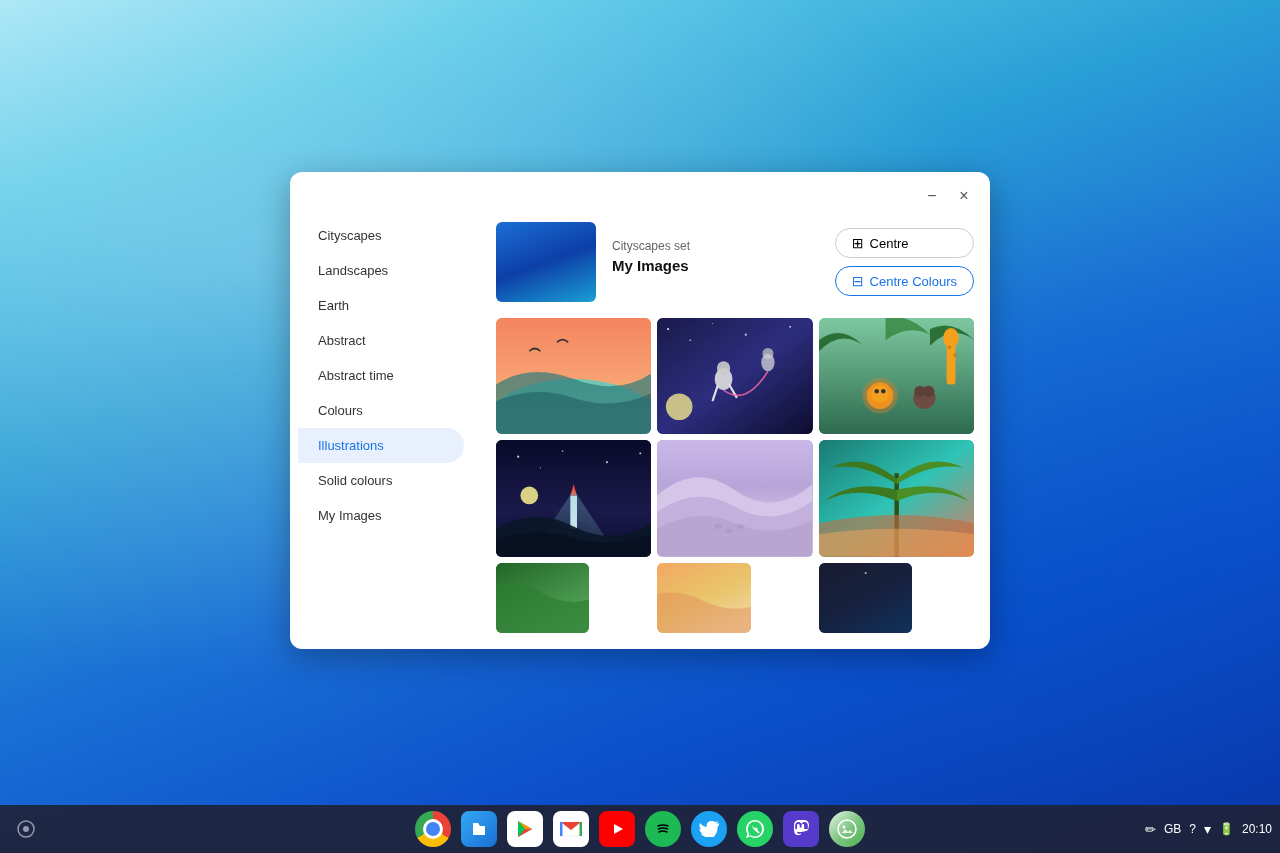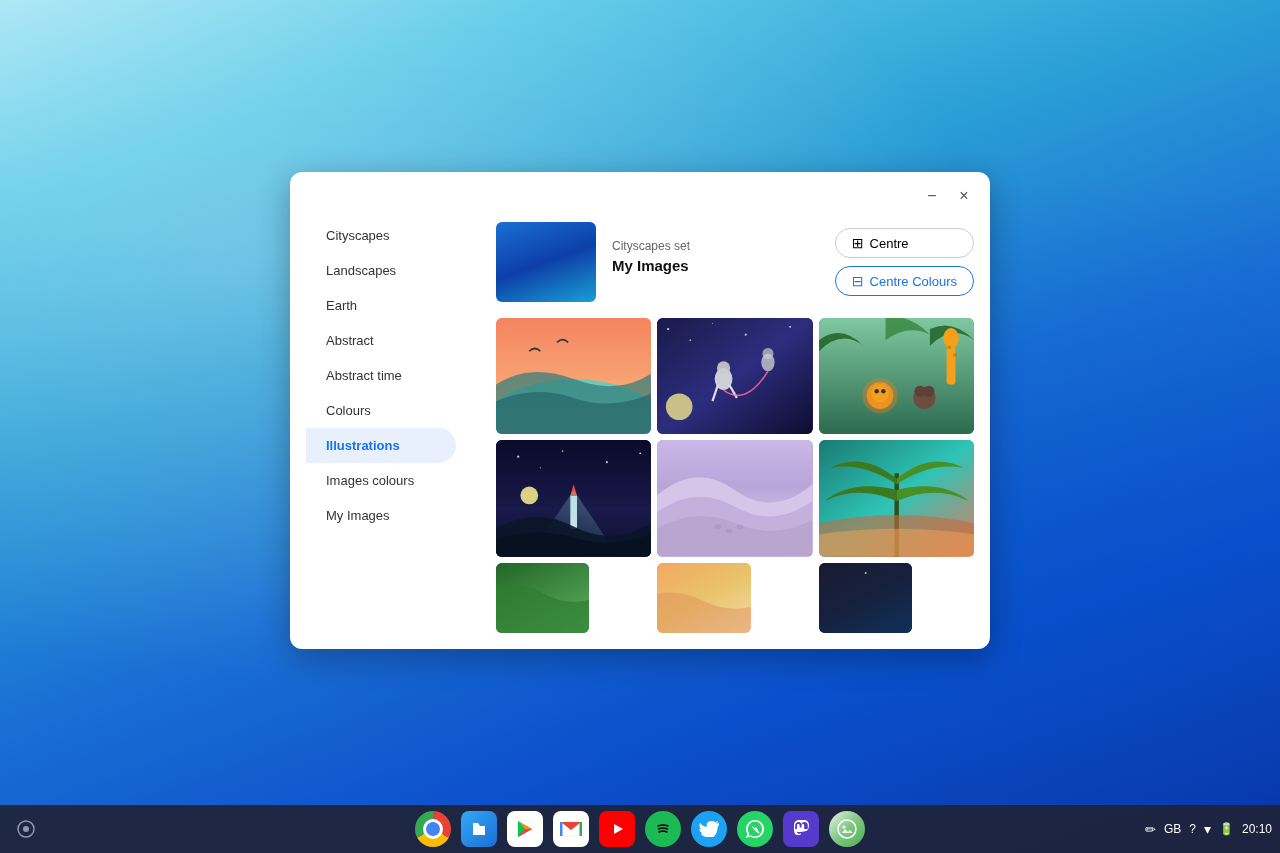--- a/index.html
+++ b/index.html
@@ -131,35 +131,35 @@
     }
 
     .dialog-body {
       display: flex;
       flex: 1;
     }
 
     
     .sidebar {
       width: 190px;
-      padding: 8px 16px;
+      padding: 8px 8px;
       flex-shrink: 0;
     }
     .sidebar-item {
       padding: 10px 20px;
       font-size: 13px;
       color: #333;
       cursor: pointer;
       border-radius: 0 20px 20px 0;
       margin-right: 8px;
     }
     .sidebar-item.active {
       background: #e8f0fe;
       color: #1a73e8;
-      font-weight: 700;
+      font-weight: 400;
     }
 
     
     .main-content {
       flex: 1;
       padding: 0 16px 16px;
       overflow-y: auto;
     }
 
     
@@ -297,21 +297,21 @@
   <div class="dialog-body">
 
     <div class="sidebar">
       <div class="sidebar-item">Cityscapes</div>
       <div class="sidebar-item">Landscapes</div>
       <div class="sidebar-item">Earth</div>
       <div class="sidebar-item">Abstract</div>
       <div class="sidebar-item">Abstract time</div>
       <div class="sidebar-item">Colours</div>
       <div class="sidebar-item active">Illustrations</div>
-      <div class="sidebar-item">Images colours</div>
+      <div class="sidebar-item">Solid colours</div>
       <div class="sidebar-item">My Images</div>
     </div>
 
     <div class="main-content">
 
       <div class="current-section">
         <div class="current-thumb"></div>
         <div class="current-info">
           <div class="current-label">Cityscapes set</div>
           <div class="current-name">My Images</div>

